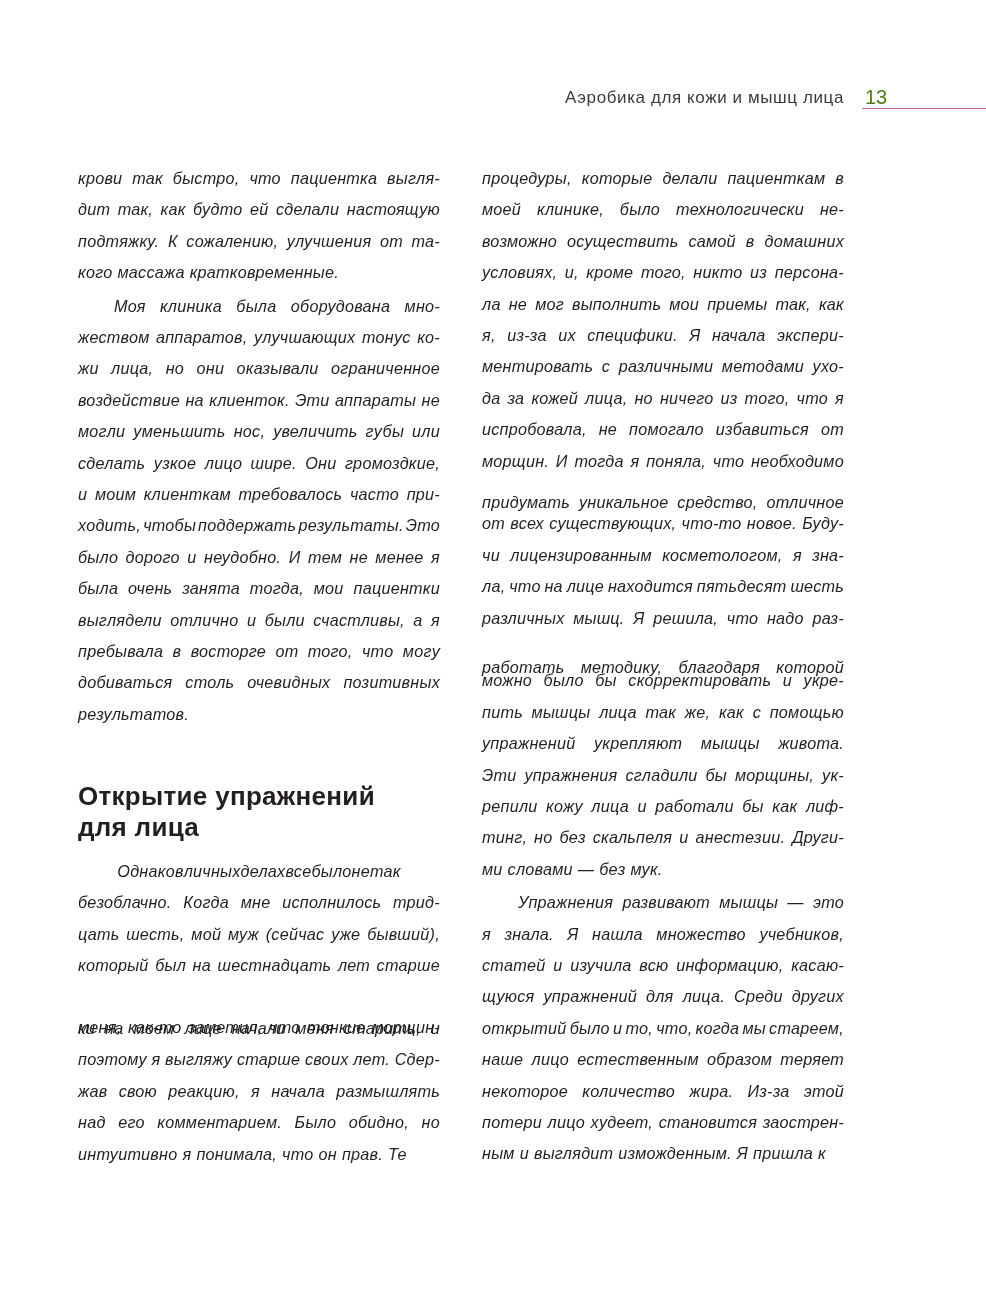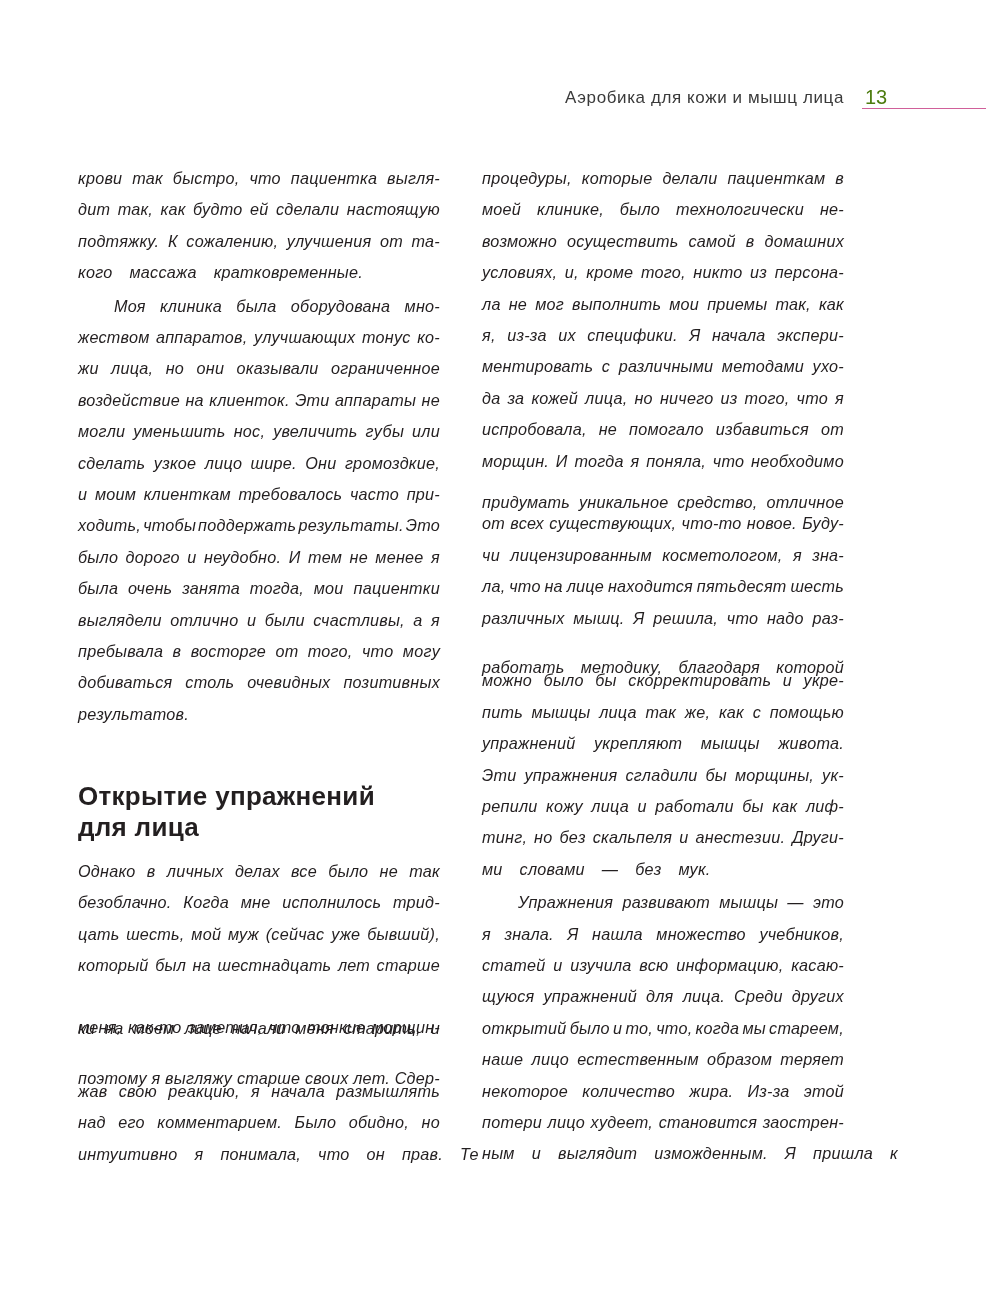--- a/index.html
+++ b/index.html
@@ -9,21 +9,21 @@
   .rh-title { position: absolute; right: 142px; top: 0; font-size: 17px; color: #3a3a3a;
               letter-spacing: 0.6px; font-weight: 300; white-space: nowrap; }
   .rh-num { position: absolute; left: 325px; top: -2px; font-size: 20px; color: #4d7c0f; font-weight: 300; }
   .rh-rule { position: absolute; left: 322px; right: 0; top: 20px; height: 1px; background: #d0609a; }
   .col { position: absolute; width: 362px; }
   .col-left { left: 78px; }
   .col-right { left: 482px; }
   .line { position: absolute; left: 0; width: 362px; font-size: 16.2px; line-height: 20px;
           text-align: justify; text-align-last: justify; white-space: nowrap; letter-spacing: 0.25px;
           display: flex; justify-content: space-between; font-style: italic; }
-  .line.last { justify-content: flex-start; gap: 17px; }
+  .line.last { justify-content: flex-start; gap: 5px; }
   .line.indent { padding-left: 36px; width: 326px; }
   .heading { position: absolute; left: 0; font-size: 26px; font-weight: bold; color: #231f20;
              letter-spacing: 0.3px; line-height: 24px; white-space: nowrap; }
 </style>
 </head>
 <body>
 
 <div class="running-head">
   <span class="rh-title">Аэробика для кожи и мышц лица</span>
   <span class="rh-num">13</span>
@@ -163,21 +163,21 @@
       <span>добиваться</span>
       <span>столь</span>
       <span>очевидных</span>
       <span>позитивных</span>
     </div>
     <div class="line last" style="top: 535.8px;">
       <span>результатов.</span>
     </div>
     <div class="heading" style="top: 616px;">Открытие упражнений</div>
     <div class="heading" style="top: 647px;">для лица</div>
-    <div class="line" style="top: 693px;">
+    <div class="line" style="top: 693px; justify-content: center;">
       <span>Однако</span>
       <span>в</span>
       <span>личных</span>
       <span>делах</span>
       <span>все</span>
       <span>было</span>
       <span>не</span>
       <span>так</span>
     </div>
     <div class="line" style="top: 724.4px;">
@@ -215,21 +215,21 @@
     <div class="line" style="top: 850px;">
       <span>ки</span>
       <span>на</span>
       <span>моем</span>
       <span>лице</span>
       <span>начали</span>
       <span>меня</span>
       <span>старить,</span>
       <span>и</span>
     </div>
-    <div class="line" style="top: 881.4px; margin-top: 19px;">
+    <div class="line" style="top: 881.4px;">
       <span>поэтому</span>
       <span>я</span>
       <span>выгляжу</span>
       <span>старше</span>
       <span>своих</span>
       <span>лет.</span>
       <span>Сдер-</span>
     </div>
     <div class="line" style="top: 912.8px;">
       <span>жав</span>

